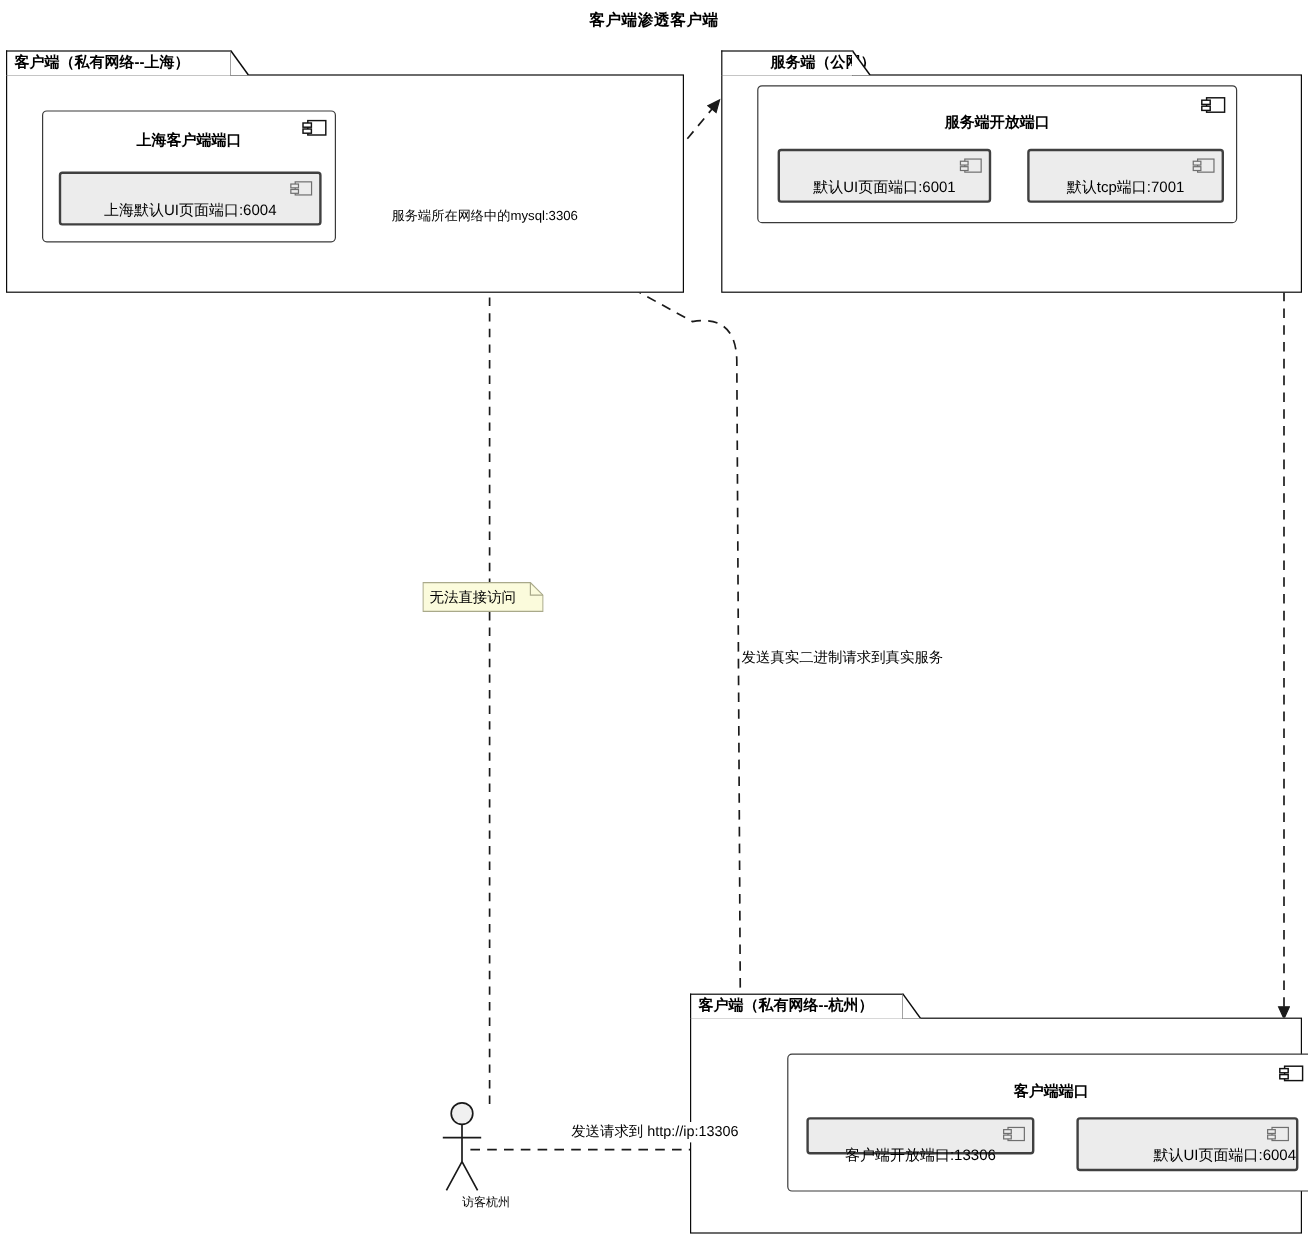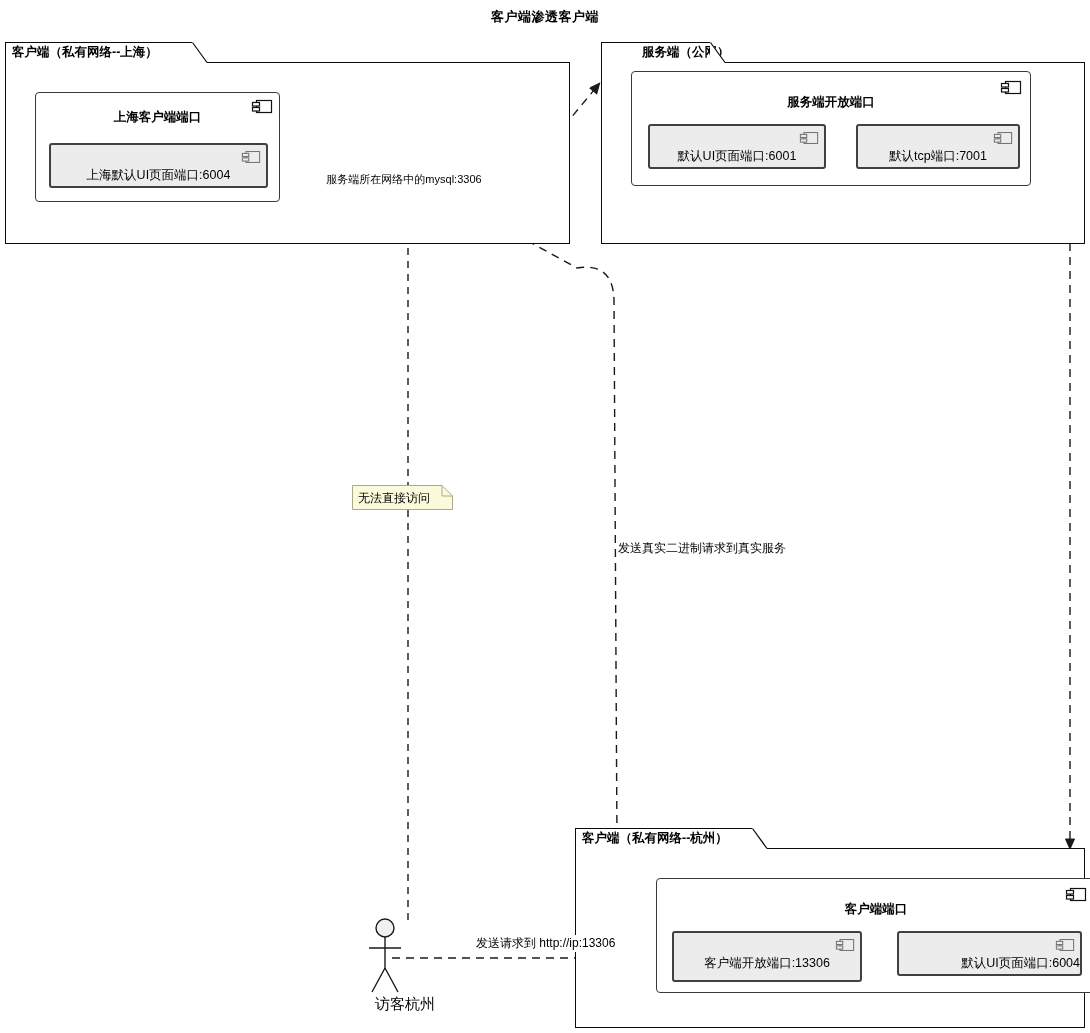--- a/index.html
+++ b/index.html
@@ -106,21 +106,21 @@
     font-size:12px;
     white-space:nowrap;
     z-index:2;
   }
   
   .actor{position:absolute;z-index:6;}
   .actor .actor-label{
     position:absolute;
     left:-40px;width:120px;
     text-align:center;
-    font-size:15px;
+    font-size:10px;
     white-space:nowrap;
   }
   
   .edge-label{
     position:absolute;
     font-size:12px;
     white-space:nowrap;
     background:#fff;
     z-index:6;
   }
@@ -261,21 +261,21 @@
     <div class="pkg-body" style="top:20px;width:510px;height:180px;"></div>
 
     <div class="component" style="left:33px;top:50px;width:440px;height:115px;margin-left:48px;">
       <div class="comp-title" style="top:22px;">客户端端口</div>
       <svg class="comp-icon" style="right:8px;top:8px;" viewBox="0 0 22 15" width="22" height="15">
         <rect x="5.5" y="1.5" width="15" height="12" fill="#fff" stroke="#111" stroke-width="1.2"></rect>
         <rect x="1.5" y="3.5" width="7" height="3.5" fill="#fff" stroke="#111" stroke-width="1.2"></rect>
         <rect x="1.5" y="8.5" width="7" height="3.5" fill="#fff" stroke="#111" stroke-width="1.2"></rect>
       </svg>
 
-      <div class="port" style="left:15px;top:52px;width:190px;height:51px;">
+      <div class="port" style="left:15px;top:52px;width:190px;height:31px;">
         <div class="port-label" style="top:22px;">客户端开放端口:13306</div>
         <svg class="comp-icon" style="right:5px;top:5px;" viewBox="0 0 22 15" width="20" height="14">
           <rect x="5.5" y="1.5" width="15" height="12" fill="#ececec" stroke="#6f6f6f" stroke-width="1.1"></rect>
           <rect x="1.5" y="3.5" width="7" height="3.5" fill="#ececec" stroke="#6f6f6f" stroke-width="1.1"></rect>
           <rect x="1.5" y="8.5" width="7" height="3.5" fill="#ececec" stroke="#6f6f6f" stroke-width="1.1"></rect>
         </svg>
       </div>
 
       <div class="port" style="left:240px;top:52px;width:185px;height:45px;">
         <div class="port-label" style="top:22px;text-align:right;">默认UI页面端口:6004</div>

